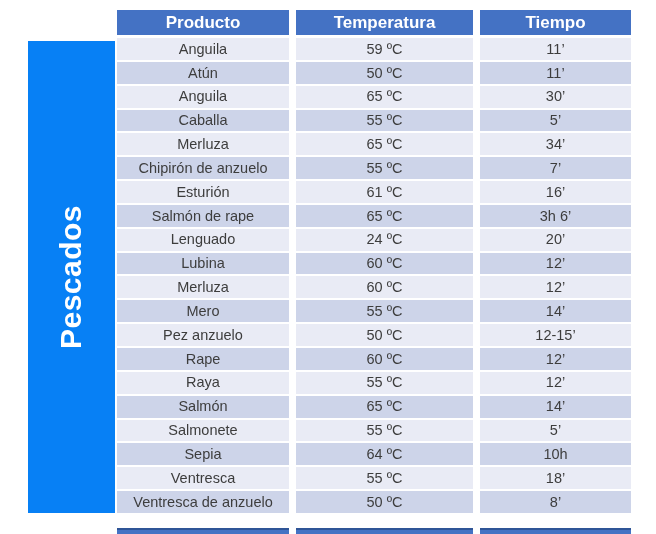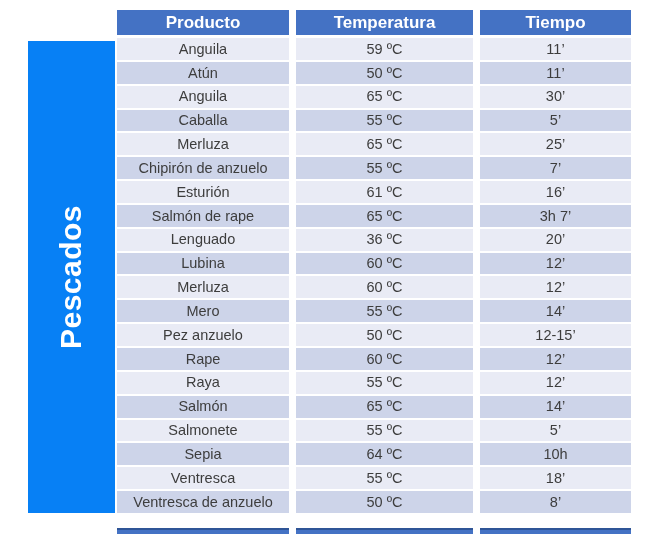--- a/index.html
+++ b/index.html
@@ -93,25 +93,25 @@
     <div class="hcell">Producto</div>
     <div class="hcell">Temperatura</div>
     <div class="hcell">Tiempo</div>
   </div>
 
   <div class="tbl-grid tbody">
       <div class="trow row-odd"><div class="cell">Anguila</div><div class="cell">59 ºC</div><div class="cell">11’</div></div>
       <div class="trow row-even"><div class="cell">Atún</div><div class="cell">50 ºC</div><div class="cell">11’</div></div>
       <div class="trow row-odd"><div class="cell">Anguila</div><div class="cell">65 ºC</div><div class="cell">30’</div></div>
       <div class="trow row-even"><div class="cell">Caballa</div><div class="cell">55 ºC</div><div class="cell">5’</div></div>
-      <div class="trow row-odd"><div class="cell">Merluza</div><div class="cell">65 ºC</div><div class="cell">25’</div></div>
+      <div class="trow row-odd"><div class="cell">Merluza</div><div class="cell">65 ºC</div><div class="cell">34’</div></div>
       <div class="trow row-even"><div class="cell">Chipirón de anzuelo</div><div class="cell">55 ºC</div><div class="cell">7’</div></div>
       <div class="trow row-odd"><div class="cell">Esturión</div><div class="cell">61 ºC</div><div class="cell">16’</div></div>
-      <div class="trow row-even"><div class="cell">Salmón de rape</div><div class="cell">65 ºC</div><div class="cell">3h 7’</div></div>
-      <div class="trow row-odd"><div class="cell">Lenguado</div><div class="cell">36 ºC</div><div class="cell">20’</div></div>
+      <div class="trow row-even"><div class="cell">Salmón de rape</div><div class="cell">65 ºC</div><div class="cell">3h 6’</div></div>
+      <div class="trow row-odd"><div class="cell">Lenguado</div><div class="cell">24 ºC</div><div class="cell">20’</div></div>
       <div class="trow row-even"><div class="cell">Lubina</div><div class="cell">60 ºC</div><div class="cell">12’</div></div>
       <div class="trow row-odd"><div class="cell">Merluza</div><div class="cell">60 ºC</div><div class="cell">12’</div></div>
       <div class="trow row-even"><div class="cell">Mero</div><div class="cell">55 ºC</div><div class="cell">14’</div></div>
       <div class="trow row-odd"><div class="cell">Pez anzuelo</div><div class="cell">50 ºC</div><div class="cell">12-15’</div></div>
       <div class="trow row-even"><div class="cell">Rape</div><div class="cell">60 ºC</div><div class="cell">12’</div></div>
       <div class="trow row-odd"><div class="cell">Raya</div><div class="cell">55 ºC</div><div class="cell">12’</div></div>
       <div class="trow row-even"><div class="cell">Salmón</div><div class="cell">65 ºC</div><div class="cell">14’</div></div>
       <div class="trow row-odd"><div class="cell">Salmonete</div><div class="cell">55 ºC</div><div class="cell">5’</div></div>
       <div class="trow row-even"><div class="cell">Sepia</div><div class="cell">64 ºC</div><div class="cell">10h</div></div>
       <div class="trow row-odd"><div class="cell">Ventresca</div><div class="cell">55 ºC</div><div class="cell">18’</div></div>

